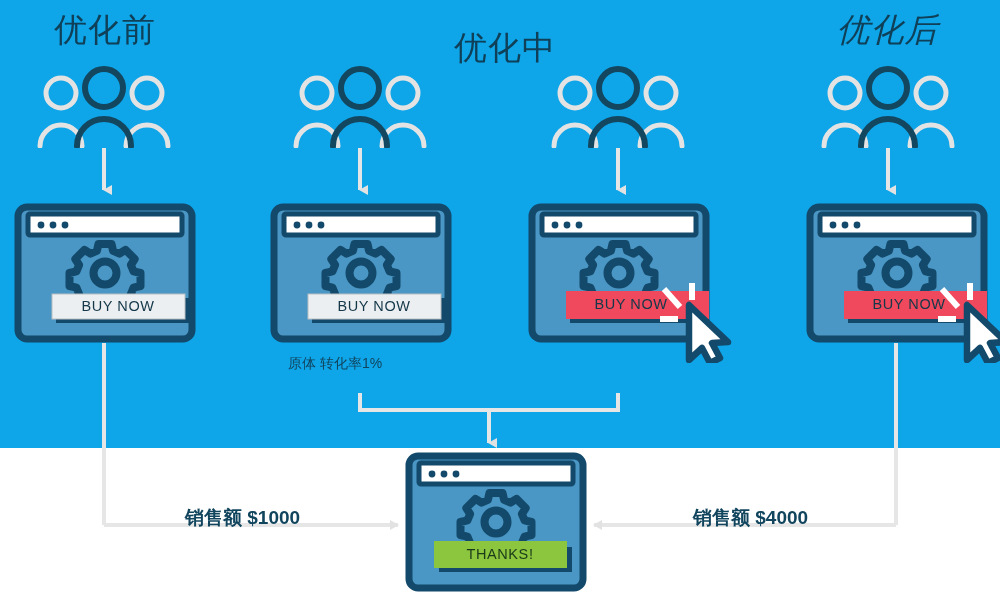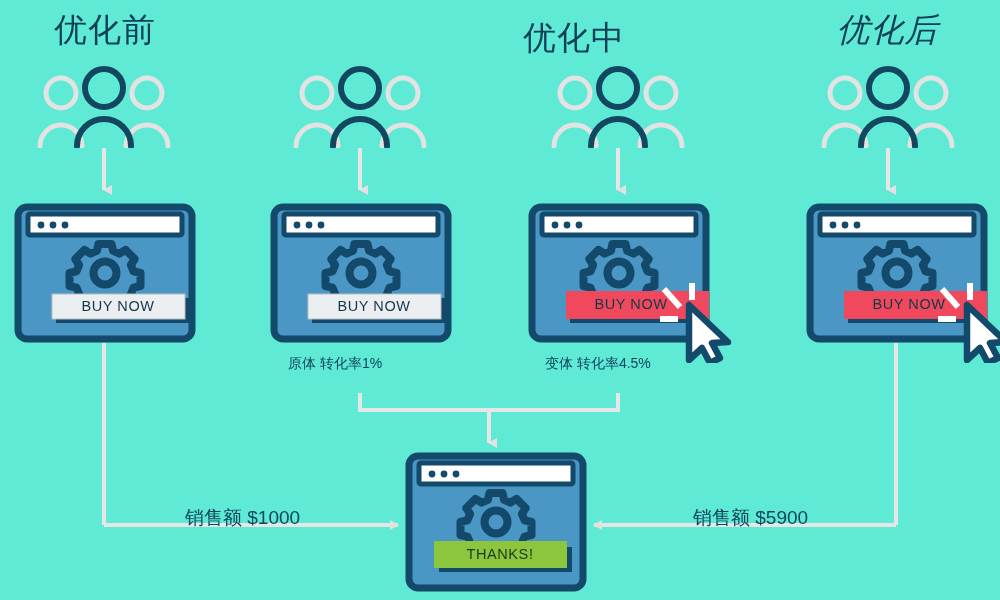--- a/index.html
+++ b/index.html
@@ -10,22 +10,22 @@
   body {
     width: 1000px;
     height: 600px;
     overflow: hidden;
     font-family: "Liberation Sans", "DejaVu Sans", sans-serif;
     position: relative;
   }
   #stage {
     position: relative;
     width: 1000px;
-    height: 600px;
-    background: #5eead4;
+    height: 448px;
+    background: #0ea5e9;
   }
   #connectors {
     position: absolute;
     left: 0;
     top: 0;
     width: 1000px;
     height: 600px;
     pointer-events: none;
   }
   .section-title {
@@ -49,20 +49,21 @@
     color: #11455e;
     white-space: nowrap;
     font-family: "Liberation Sans", "DejaVu Sans", sans-serif;
   }
   .flow-label {
     position: absolute;
     font-size: 19px;
     color: #11455e;
     white-space: nowrap;
     font-family: "Liberation Sans", "DejaVu Sans", sans-serif;
+    font-weight: bold;
   }
 </style>
 </head>
 <body>
 
 <div id="stage">
 
   <svg id="connectors" viewBox="0 0 1000 600" width="1000" height="600">
     <defs>
       <marker id="ahead-down" markerWidth="12" markerHeight="12" refX="5" refY="9" orient="auto" markerUnits="userSpaceOnUse">
@@ -89,21 +90,21 @@
 
       <path d="M104,343 L104,525"></path>
       <path d="M104,525 L398,525" marker-end="url(#ahead-right)"></path>
 
       <path d="M896,343 L896,525"></path>
       <path d="M896,525 L594,525" marker-end="url(#ahead-left)"></path>
     </g>
   </svg>
 
   <div class="section-title" style="left:0px; top:8px; width:210px;">优化前</div>
-  <div class="section-title" style="left:385px; top:16px; width:240px;text-align:right;">优化中</div>
+  <div class="section-title" style="left:385px; top:26px; width:240px;">优化中</div>
   <div class="section-title" style="left:790px; top:8px; width:195px;font-style:italic;">优化后</div>
 
   <svg class="people" style="left:36px; top:62px;" width="136" height="86" viewBox="0 0 136 86">
     <g fill="none" stroke="#e3e3e3" stroke-width="5" stroke-linecap="round">
       <circle cx="25" cy="31" r="15"></circle>
       <path d="M4,84 a21,21 0 0 1 42,0"></path>
       <circle cx="111" cy="31" r="15"></circle>
       <path d="M90,84 a21,21 0 0 1 42,0"></path>
     </g>
     <g fill="none" stroke="#13465f" stroke-width="6" stroke-linecap="round">
@@ -225,35 +226,34 @@
     <text x="103" y="106" text-anchor="middle" font-family="Liberation Sans, sans-serif" font-size="14.5" fill="#14384a" letter-spacing="0.6">BUY NOW</text>
     <g stroke="#ffffff" stroke-width="6" stroke-linecap="butt">
       <line x1="136" y1="86" x2="152" y2="104"></line>
       <line x1="164" y1="80" x2="164" y2="97"></line>
       <line x1="132" y1="116" x2="150" y2="116"></line>
     </g>
     <path d="M161,102 L161,157 L174,145 L182,160 L192,155 L184,140 L200,139 Z" fill="#ffffff" stroke="#13496a" stroke-width="6.5" stroke-linejoin="round"></path>
   </svg>
 
   <div class="caption" style="left:288px; top:355px;">原体 转化率1%</div>
-  <div class="caption" style="left:545px; top:355px;">变体 转化率4.5%</div>
 
   <svg class="browser" style="left:405px; top:452px;" width="182" height="140" viewBox="0 0 182 140">
     <rect x="4" y="4" width="174" height="132" rx="9" ry="9" fill="#4a96c4" stroke="#13496a" stroke-width="7"></rect>
     <rect x="14" y="11" width="154" height="21" rx="2" ry="2" fill="#ffffff" stroke="#13496a" stroke-width="5"></rect>
     <g fill="#13496a">
       <circle cx="27" cy="22" r="3.4"></circle>
       <circle cx="39" cy="22" r="3.4"></circle>
       <circle cx="51" cy="22" r="3.4"></circle>
     </g>
     <g transform="translate(91,70)">
       <path fill="none" stroke="#13496a" stroke-width="8" stroke-linejoin="round" d="M-6.5,-29 l13,0 l1.6,6.9 l6.4,2.7 l6.0,-3.8 l9.2,9.2 l-3.8,6.0 l2.7,6.4 l6.9,1.6 l0,13 l-6.9,1.6 l-2.7,6.4 l3.8,6.0 l-9.2,9.2 l-6.0,-3.8 l-6.4,2.7 l-1.6,6.9 l-13,0 l-1.6,-6.9 l-6.4,-2.7 l-6.0,3.8 l-9.2,-9.2 l3.8,-6.0 l-2.7,-6.4 l-6.9,-1.6 l0,-13 l6.9,-1.6 l2.7,-6.4 l-3.8,-6.0 l9.2,-9.2 l6.0,3.8 l6.4,-2.7 Z"></path>
       <circle cx="0" cy="0" r="11.5" fill="none" stroke="#13496a" stroke-width="8"></circle>
     </g>
     <rect x="34" y="95" width="133" height="25" fill="#13496a"></rect>
     <rect x="29" y="89" width="133" height="27" fill="#8cc63e"></rect>
     <text x="95" y="107" text-anchor="middle" font-family="Liberation Sans, sans-serif" font-size="14.5" fill="#1b3a18" letter-spacing="0.6">THANKS!</text>
   </svg>
 
   <div class="flow-label" style="left:185px; top:505px;">销售额 $1000</div>
-  <div class="flow-label" style="left:693px; top:505px;">销售额 $5900</div>
+  <div class="flow-label" style="left:693px; top:505px;">销售额 $4000</div>
 
 </div>
 
 </body></html>

